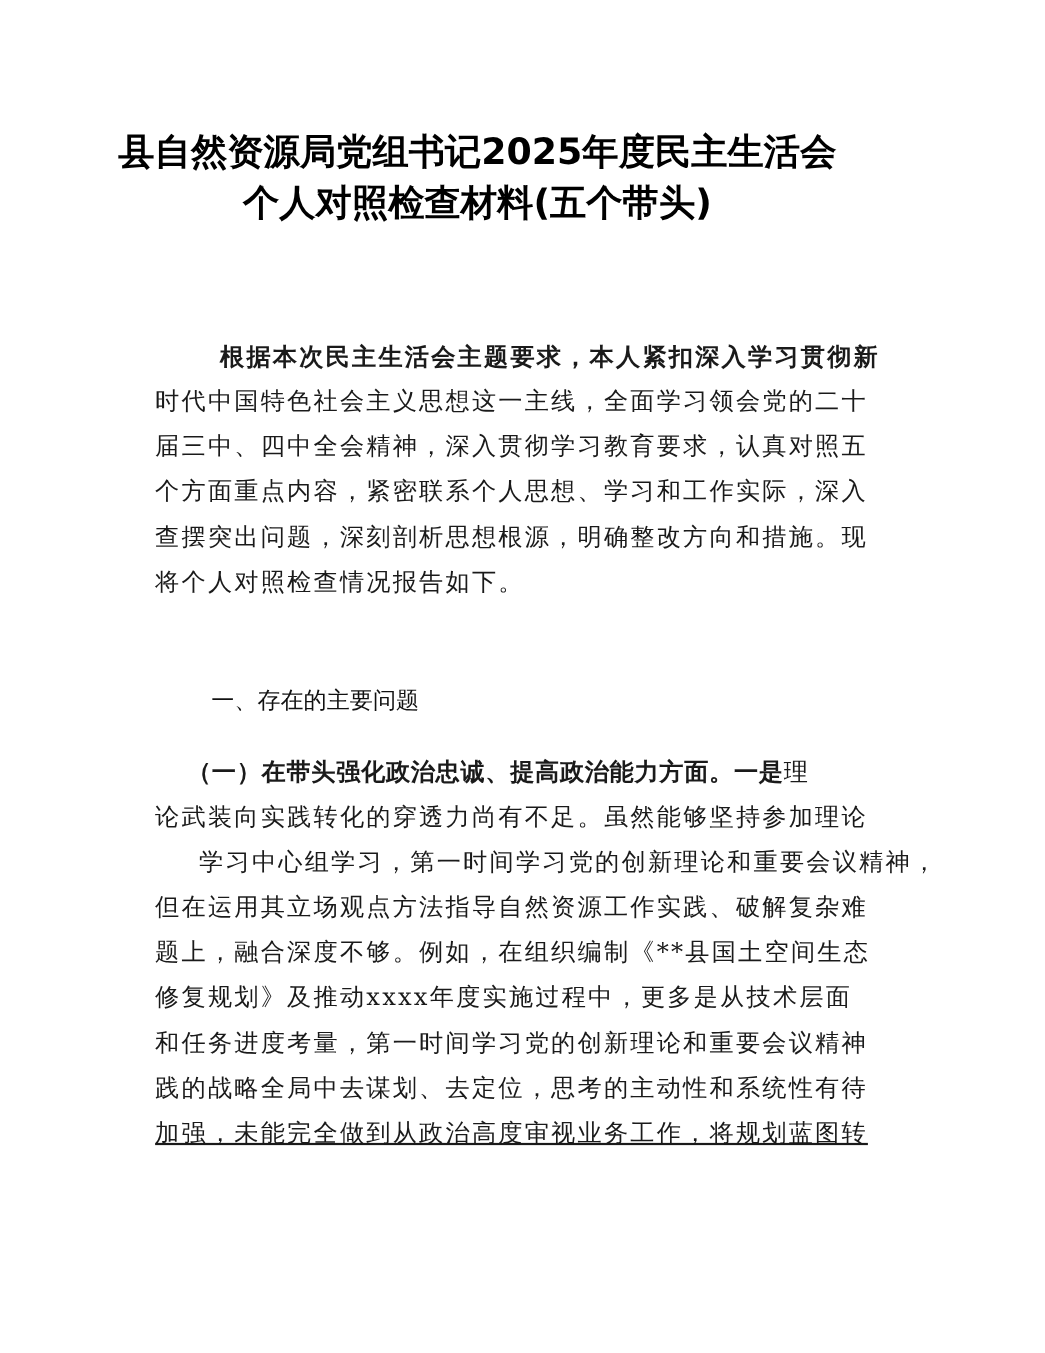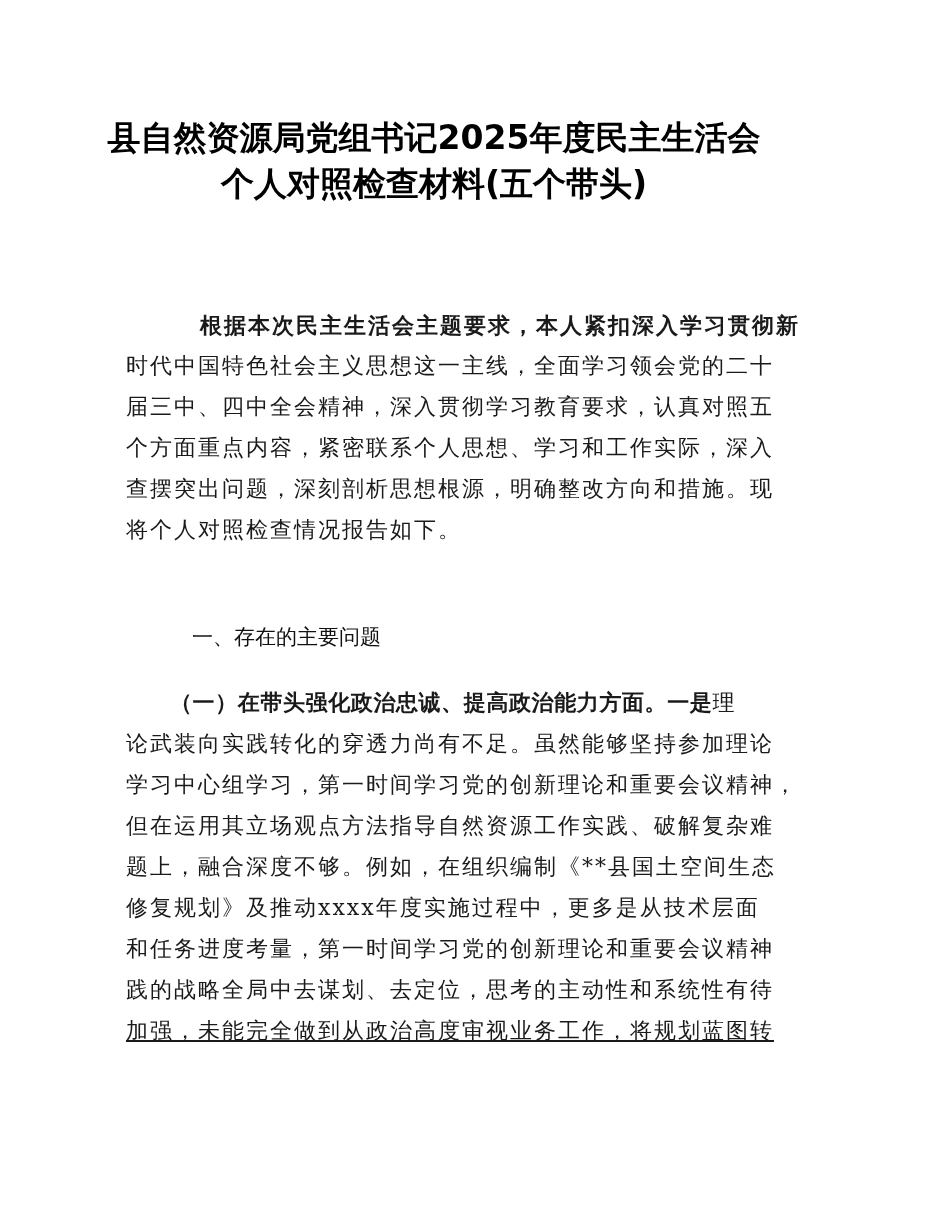--- a/index.html
+++ b/index.html
@@ -25,21 +25,21 @@
     font-size: 33px;
     line-height: 48px;
     color: #000;
     letter-spacing: 0px;
   }
   .title.l1 { top: 114px; }
   .title.l2 { top: 160px; }
 
   .body-line {
     position: absolute;
-    left: 126px;
+    left: 141px;
     width: 680px;
     font-size: 22px;
     line-height: 30px;
     letter-spacing: 2.0px;
     white-space: nowrap;
     color: #1a1a1a;
     font-weight: normal;
   }
   .indent { left: 200px; width: 631px; font-weight: bold; }
   .heading {
@@ -71,20 +71,20 @@
   <div class="body-line" style="top:433px;">个方面重点内容，紧密联系个人思想、学习和工作实际，深入</div>
   <div class="body-line" style="top:474px;">查摆突出问题，深刻剖析思想根源，明确整改方向和措施。现</div>
   <div class="body-line" style="top:515px;">将个人对照检查情况报告如下。</div>
 
   <div class="heading" style="top:622px;">一、存在的主要问题</div>
 
   <div class="body-line" style="top:688px; left:170px; width:660px;">
     <span class="bold">（一）在带头强化政治忠诚、提高政治能力方面。一是</span><span>理</span>
   </div>
   <div class="body-line" style="top:729px;">论武装向实践转化的穿透力尚有不足。虽然能够坚持参加理论</div>
-  <div class="body-line" style="top:770px;">学习中心组学习，第一时间学习党的创新理论和重要会议精神，</div>
+  <div class="body-line" style="top:770px;margin-left:40px;">学习中心组学习，第一时间学习党的创新理论和重要会议精神，</div>
   <div class="body-line" style="top:811px;">但在运用其立场观点方法指导自然资源工作实践、破解复杂难</div>
   <div class="body-line" style="top:852px;">题上，融合深度不够。例如，在组织编制《**县国土空间生态</div>
   <div class="body-line" style="top:893px;">修复规划》及推动xxxx年度实施过程中，更多是从技术层面</div>
   <div class="body-line" style="top:934px;">和任务进度考量，第一时间学习党的创新理论和重要会议精神</div>
   <div class="body-line" style="top:975px;">践的战略全局中去谋划、去定位，思考的主动性和系统性有待</div>
   <div class="body-line" style="top:1016px;text-decoration:underline;">加强，未能完全做到从政治高度审视业务工作，将规划蓝图转</div>
 </div>
 
 </body></html>

